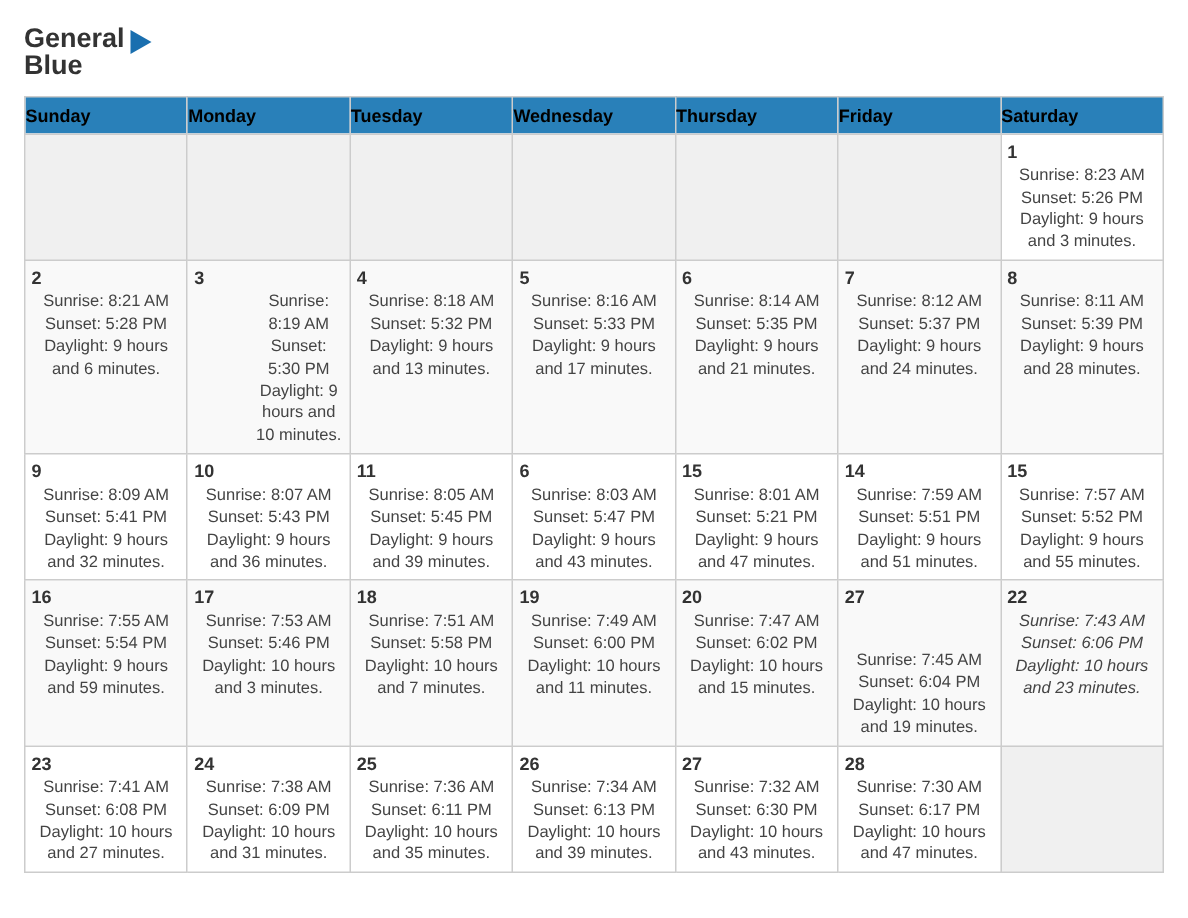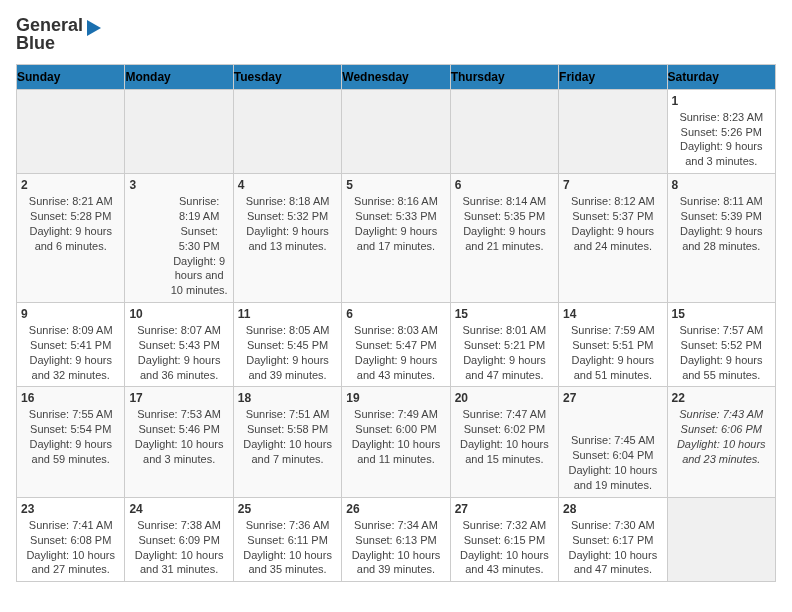--- a/index.html
+++ b/index.html
@@ -291,21 +291,21 @@
         </td>
         <td>
           <div class="day-num">26</div>
           <div class="day-info" style="white-space: pre-line;">Sunrise: 7:34 AM
 Sunset: 6:13 PM
 Daylight: 10 hours and 39 minutes.</div>
         </td>
         <td>
           <div class="day-num">27</div>
           <div class="day-info" style="white-space: pre-line;">Sunrise: 7:32 AM
-Sunset: 6:15 PM
+Sunset: 6:30 PM
 Daylight: 10 hours and 43 minutes.</div>
         </td>
         <td>
           <div class="day-num">28</div>
           <div class="day-info" style="white-space: pre-line;">Sunrise: 7:30 AM
 Sunset: 6:17 PM
 Daylight: 10 hours and 47 minutes.</div>
         </td>
         <td class="empty-cell"></td>
       </tr>

